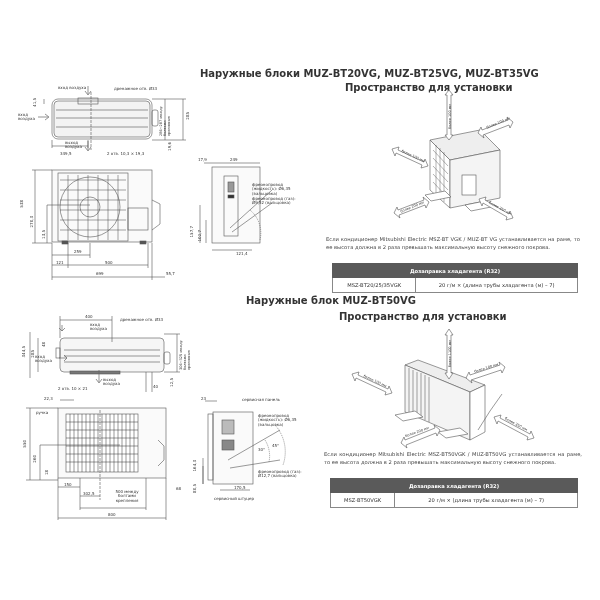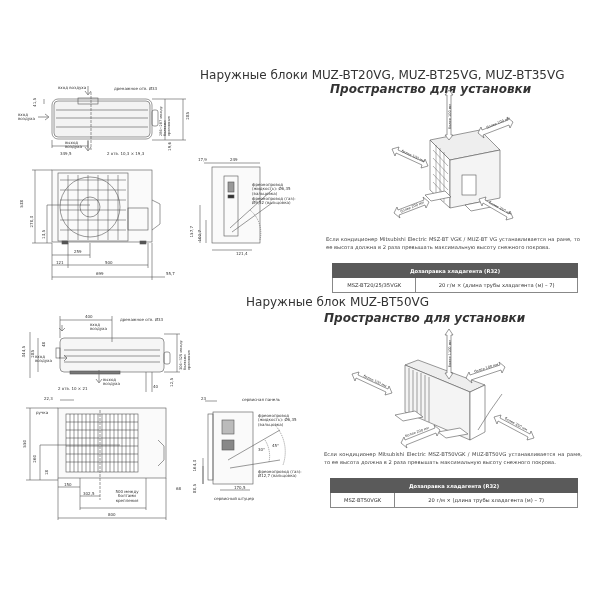--- a/index.html
+++ b/index.html
@@ -1,19 +1,19 @@
 <!DOCTYPE html>
 <html><head>
 <meta charset="utf-8">
 <style>
   html,body{margin:0;padding:0;background:#fff;}
   body{width:600px;height:600px;position:relative;overflow:hidden;font-family:"DejaVu Sans",sans-serif;color:#333;}
   .abs{position:absolute;}
-  .title{font-size:12px;font-weight:normal;color:#333;white-space:nowrap;}
-  .subtitle{font-size:12px;font-weight:bold;font-style:italic;color:#333;white-space:nowrap;}
+  .title{font-size:10px;font-weight:bold;color:#333;white-space:nowrap;}
+  .subtitle{font-size:10px;font-weight:bold;color:#333;white-space:nowrap;margin-left:15px;}
   .lbl{font-size:4px;color:#333;white-space:nowrap;line-height:1.1;}
   .para{font-size:5.2px;line-height:1.45;color:#444;text-align:justify;}
   table.refill{border-collapse:collapse;font-size:5.2px;}
   table.refill th{background:#5a5a5a;color:#fff;font-weight:bold;height:11px;border:1px solid #5a5a5a;}
   table.refill td{border:1px solid #888;height:12px;text-align:center;color:#333;}
   svg{position:absolute;overflow:visible;}
   .vt{writing-mode:vertical-rl;transform:rotate(180deg);}
 </style>
 </head>
 <body>

